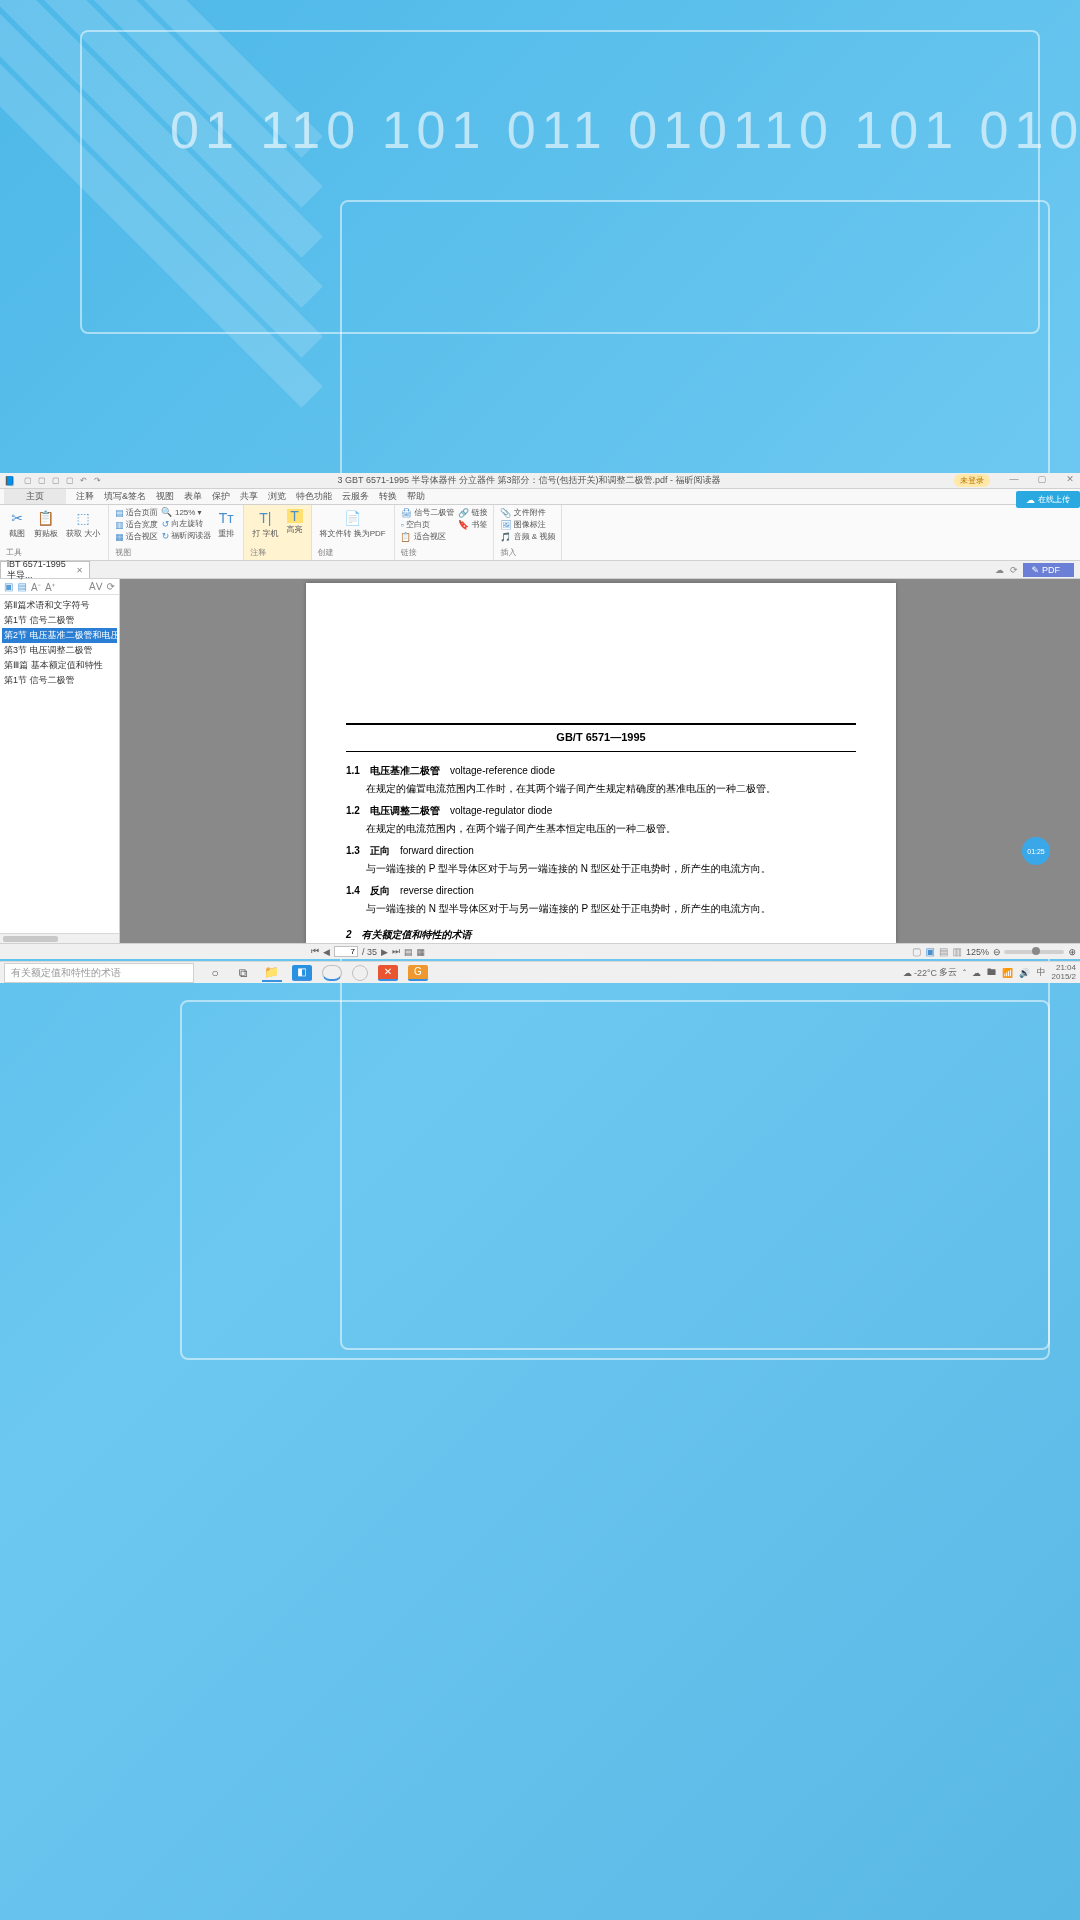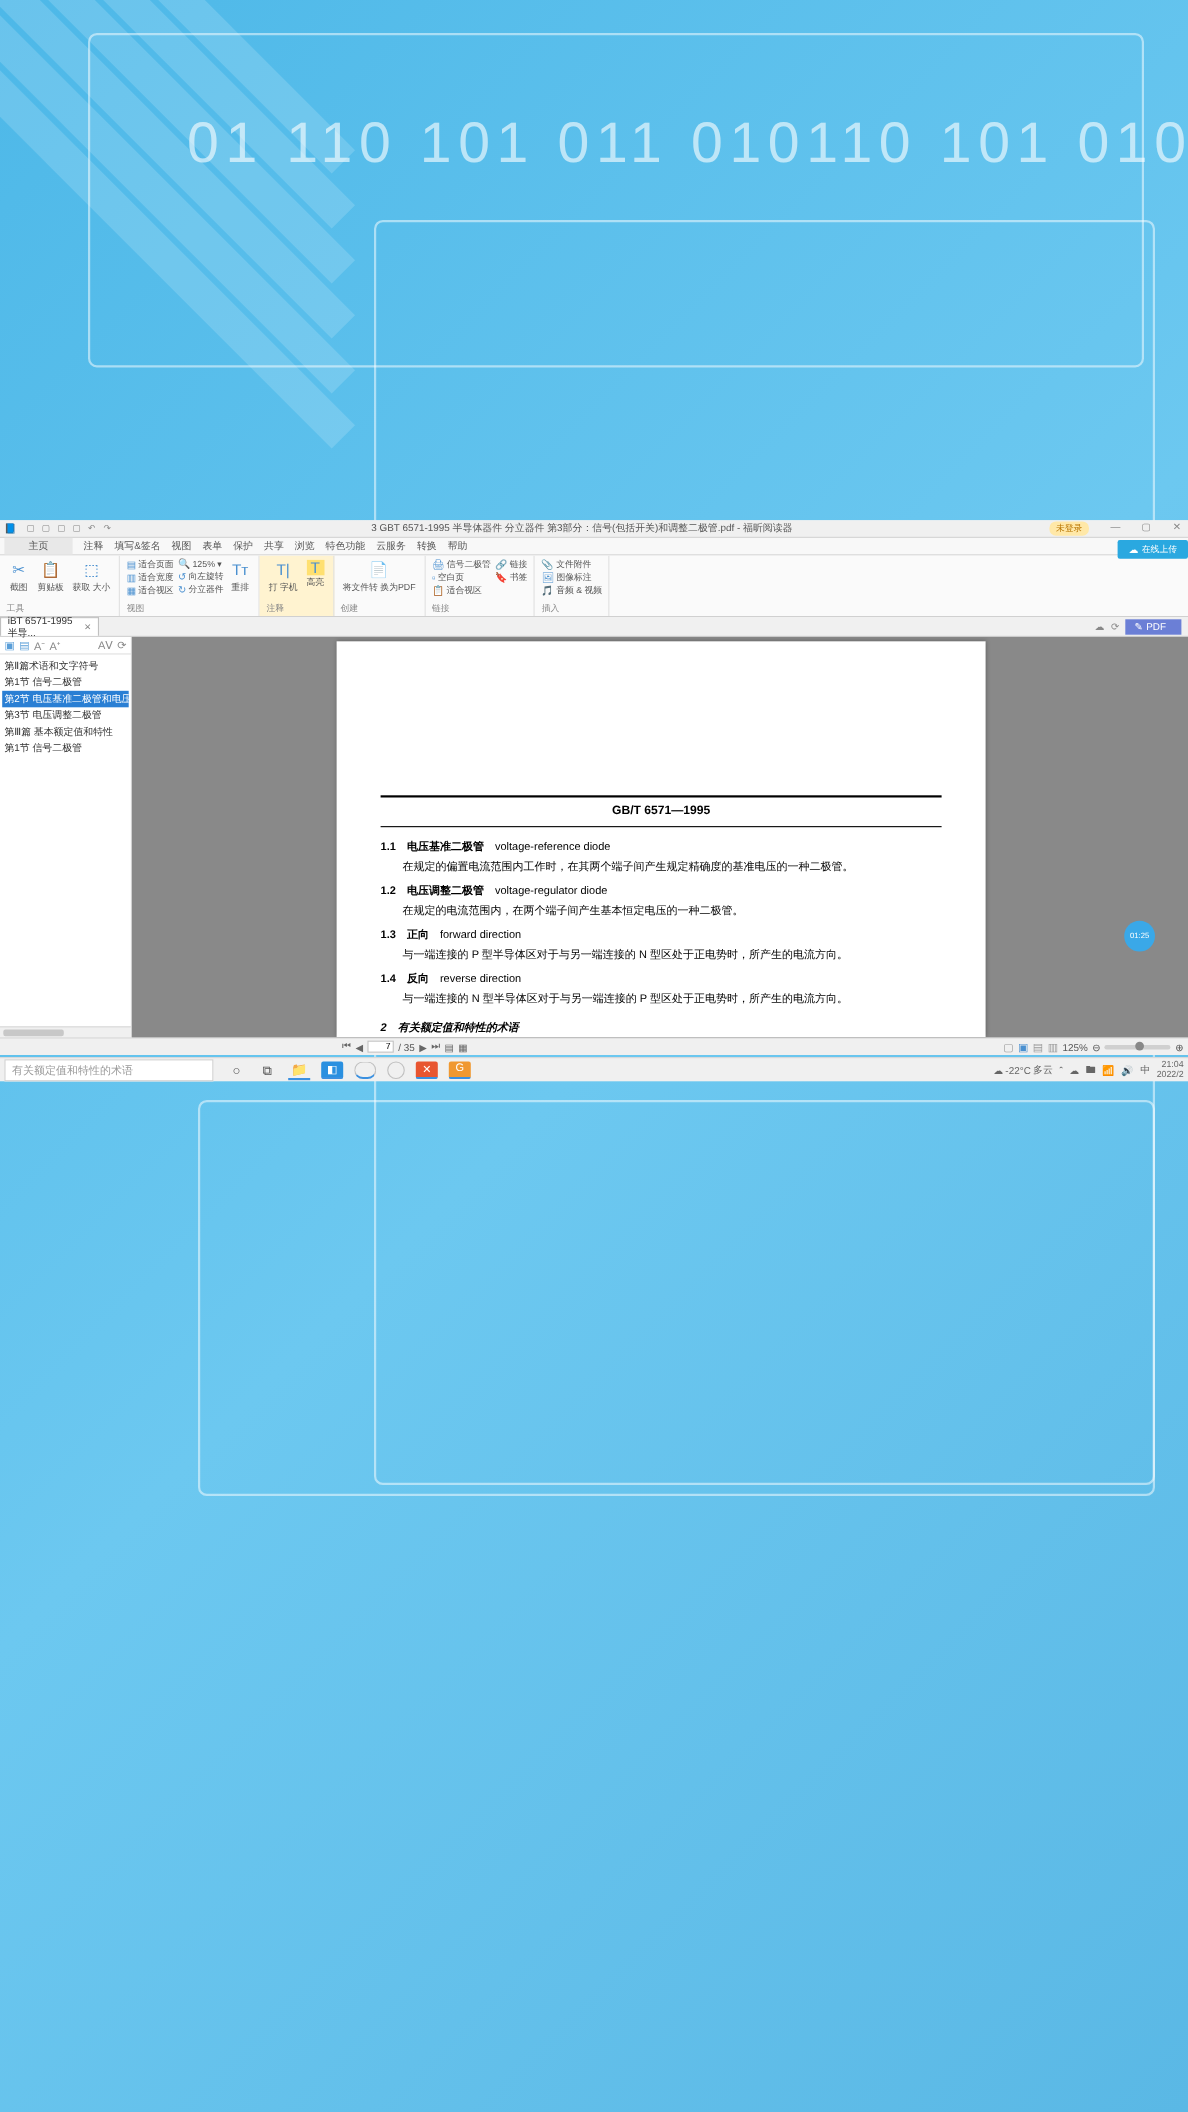--- a/index.html
+++ b/index.html
@@ -187,21 +187,21 @@
             </div>
         </div>
         <div class="smallstack">
           <div class="row"><span class="ico-s">🔍</span><span>125%</span> ▾</div>
           <div class="row">
               <span class="ico-s">↺</span>
               <span>向左旋转</span>
             </div>
           <div class="row">
               <span class="ico-s">↻</span>
-              <span>分立器件</span>
+              <span>福昕阅读器</span>
             </div>
         </div>
         <div class="bigbtn">
             <div class="ico">Tт</div>
             <span>重排</span>
           </div>
       </div>
       <div class="label">视图</div>
     </div>
     <div class="group highlight">
@@ -375,16 +375,16 @@
       <span>多云</span>
     </div>
     <span>ˆ</span>
     <span>☁</span>
     <span>🖿</span>
     <span>📶</span>
     <span>🔊</span>
     <span>中</span>
     <div class="clock">
       <div>21:04</div>
-      <div>2022/2</div>
+      <div>2015/2</div>
     </div>
   </div>
 </div>
 
 </body></html>

